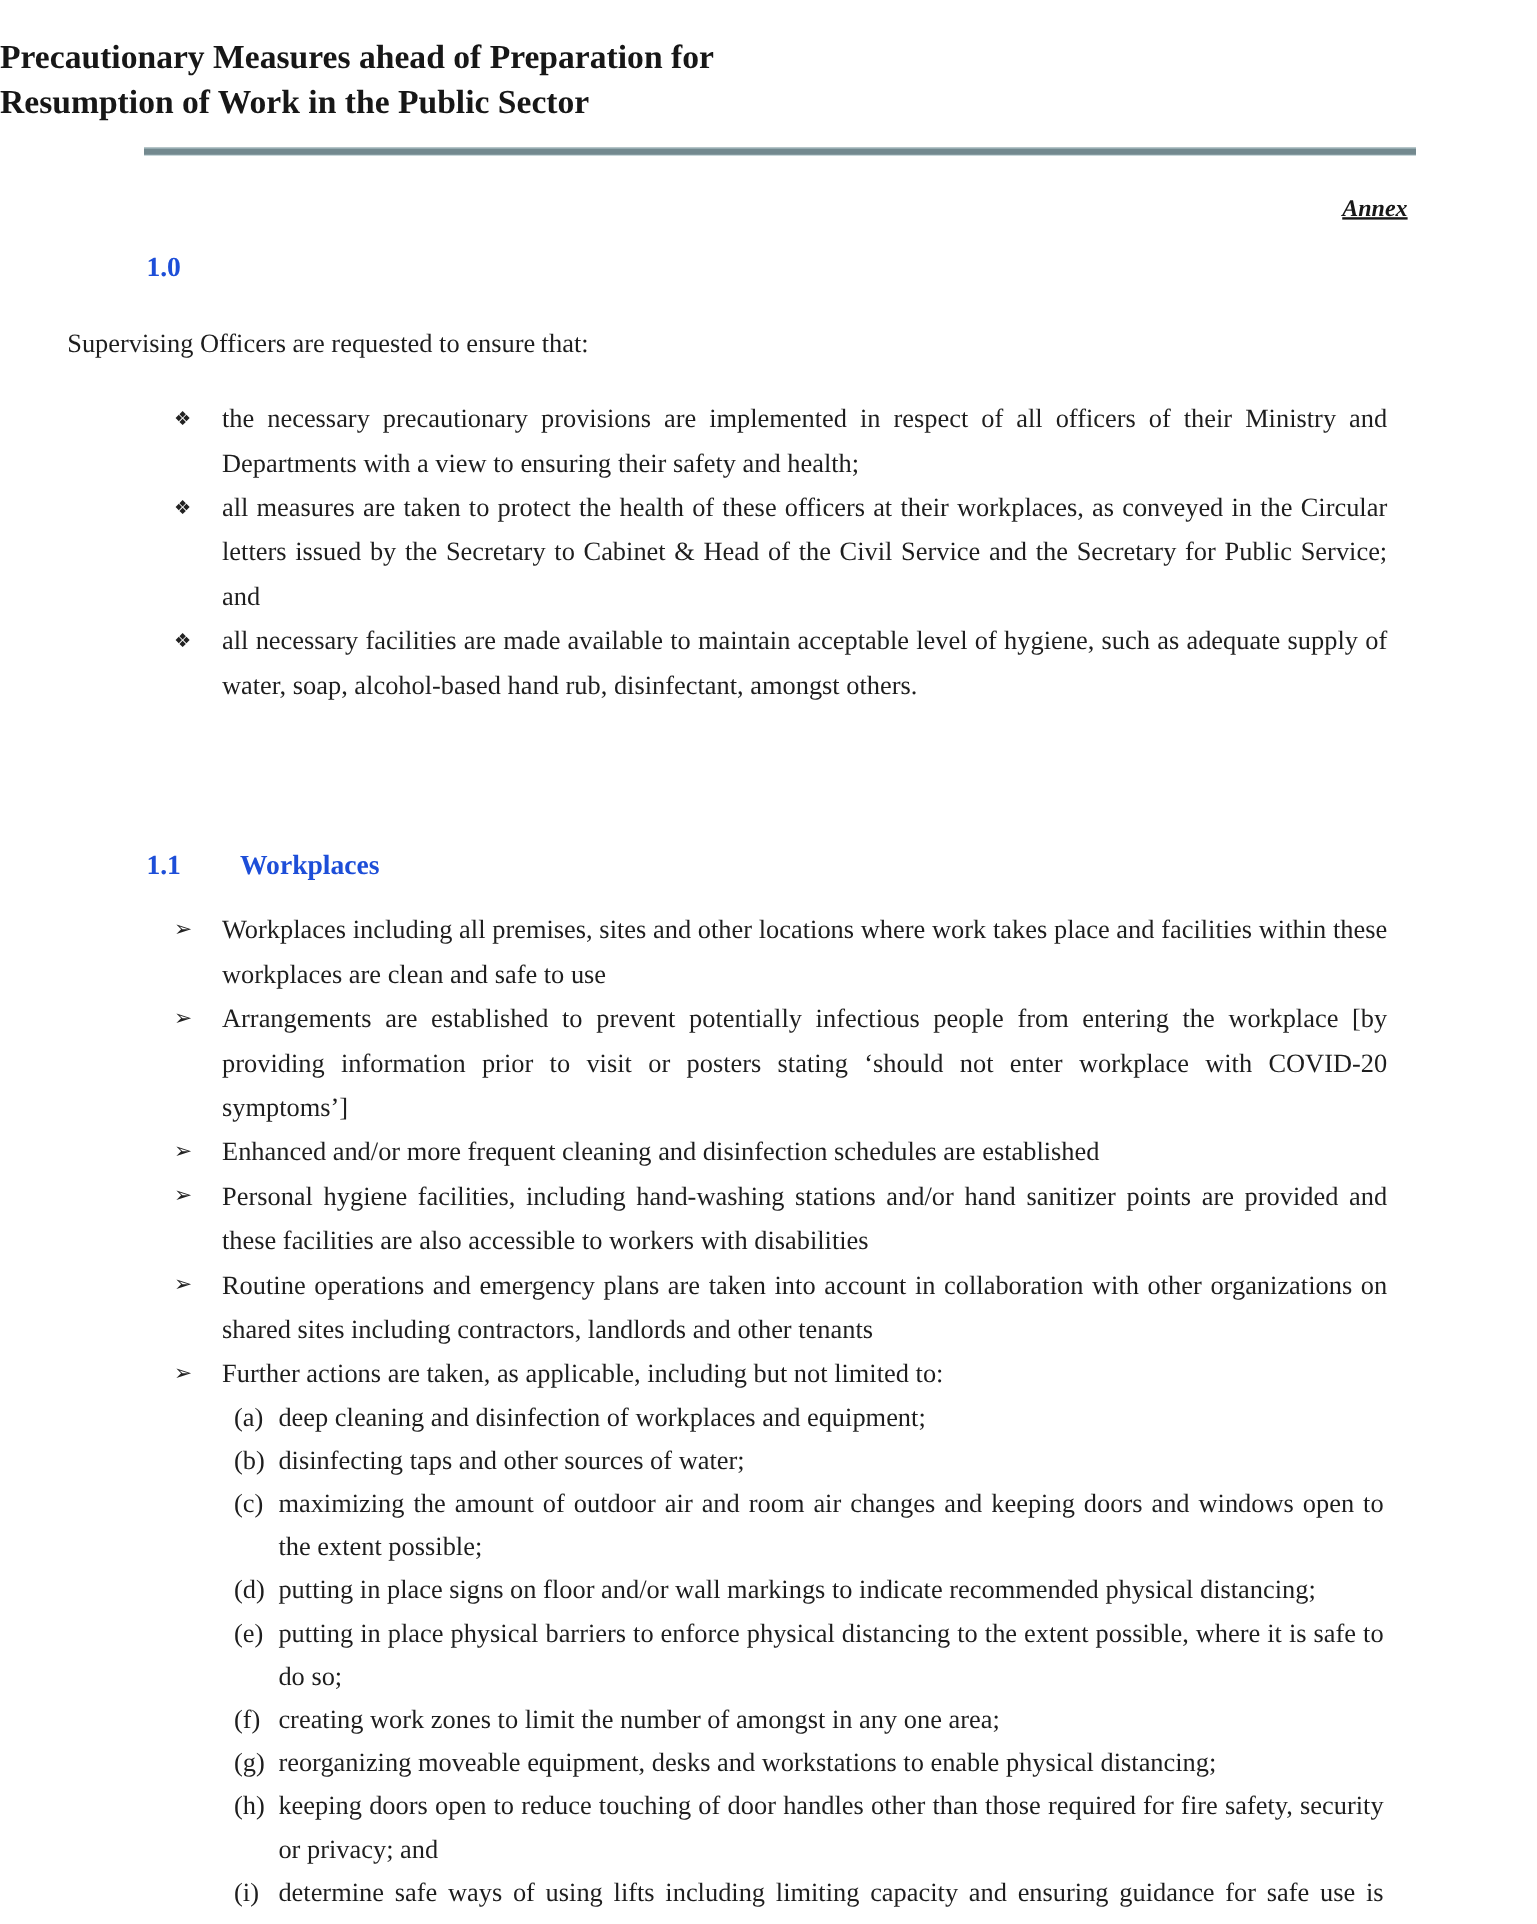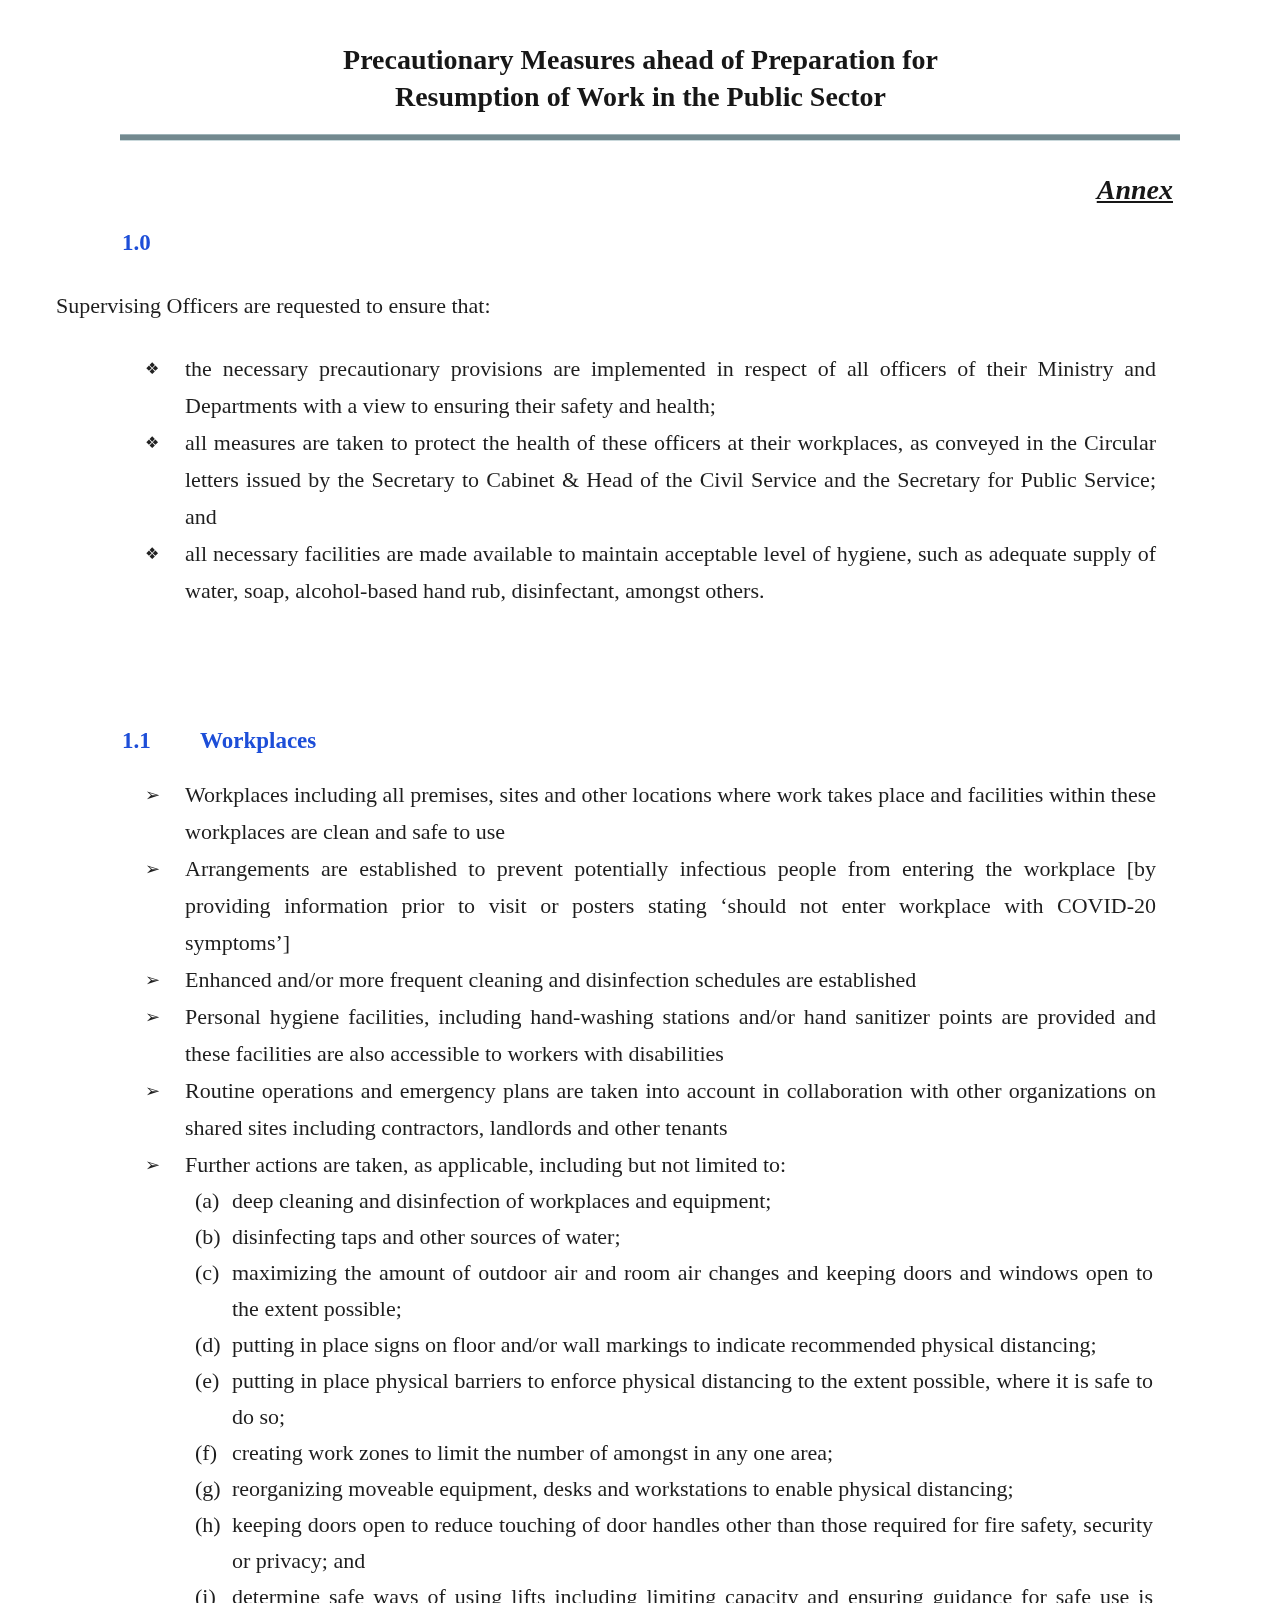--- a/index.html
+++ b/index.html
@@ -14,22 +14,22 @@
     font-family: "Liberation Serif", "DejaVu Serif", serif;
     color: #1e1e1e;
     position: relative;
   }
   .doc {
     width: 100%;
     height: 100%;
   }
   
   .title-block {
-    padding-top: 41px;
-    text-align: center;
+    padding-top: 30px;
+    text-align: left;
   }
   .title-line {
     font-size: 28px;
     font-weight: bold;
     line-height: 37px;
     color: #171717;
   }
   
   .rule {
     margin: 19px 0 0 120px;
@@ -39,21 +39,21 @@
     border-top: 1px solid #9fb3b8;
     border-bottom: 1px solid #c9d8db;
   }
   
   .annex-row {
     margin-top: 33px;
     padding-right: 108px;
     text-align: right;
   }
   .annex {
-    font-size: 28px;
+    font-size: 20px;
     font-weight: bold;
     font-style: italic;
     text-decoration: underline;
     color: #171717;
   }
   
   .section-heading {
     display: flex;
     margin-left: 122px;
     margin-right: 125px;

